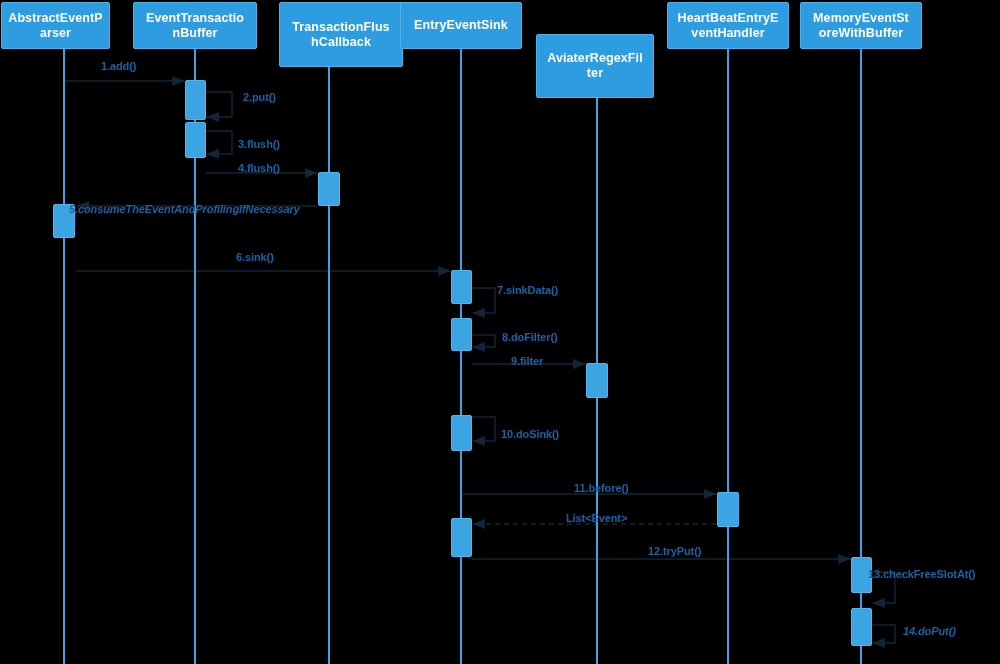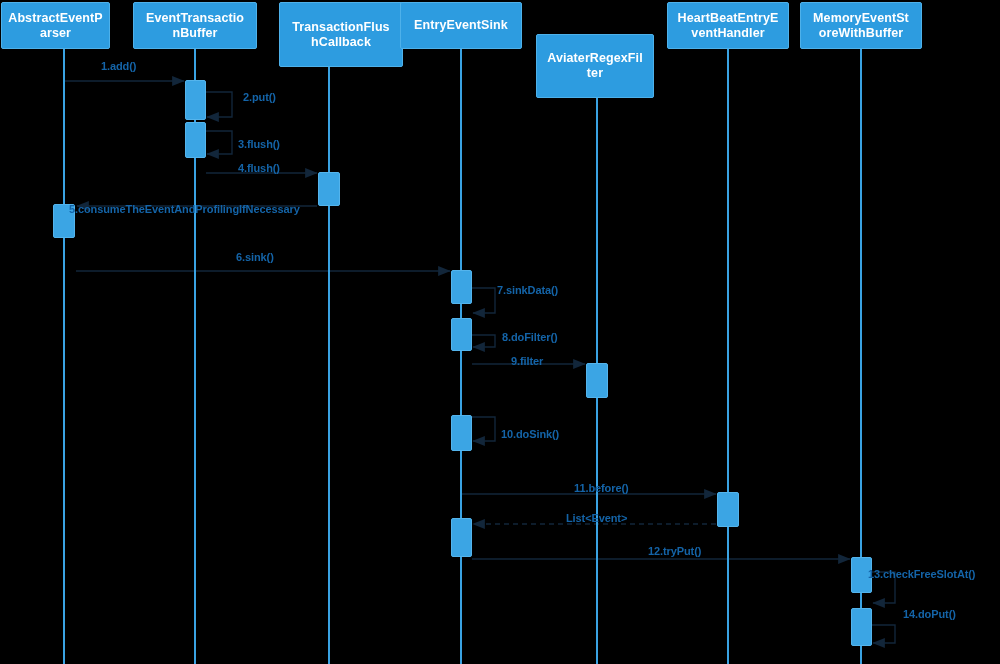--- a/index.html
+++ b/index.html
@@ -53,20 +53,21 @@
     color: #1464a8;
     font-size: 11px;
     font-weight: bold;
     line-height: 1.12;
     white-space: pre;
     letter-spacing: -0.1px;
   }
   .msg-label.wrapped {
     white-space: normal;
     text-align: right;
+    font-style: italic;
   }
   .arrow-layer {
     position: absolute;
     left: 0;
     top: 0;
     width: 1000px;
     height: 664px;
     pointer-events: none;
   }
 </style>
@@ -159,14 +160,14 @@
   <div class="msg-label wrapped" style="left:69px;top:203px;width:132px;">5.consumeTheEventAndProfilingIfNecessary</div>
   <div class="msg-label" style="left:236px;top:251px;">6.sink()</div>
   <div class="msg-label" style="left:497px;top:284px;">7.sinkData()</div>
   <div class="msg-label" style="left:502px;top:331px;">8.doFilter()</div>
   <div class="msg-label" style="left:511px;top:355px;">9.filter</div>
   <div class="msg-label" style="left:501px;top:428px;text-align:right;">10.doSink()</div>
   <div class="msg-label" style="left:574px;top:482px;">11.before()</div>
   <div class="msg-label" style="left:566px;top:512px;">List&lt;Event&gt;</div>
   <div class="msg-label" style="left:648px;top:545px;">12.tryPut()</div>
   <div class="msg-label" style="left:868px;top:568px;">13.checkFreeSlotAt()</div>
-  <div class="msg-label" style="left:903px;top:608px;">14.doPut()</div>
+  <div class="msg-label" style="left:903px;top:625px;font-style:italic;">14.doPut()</div>
 </div>
 
 </body></html>

